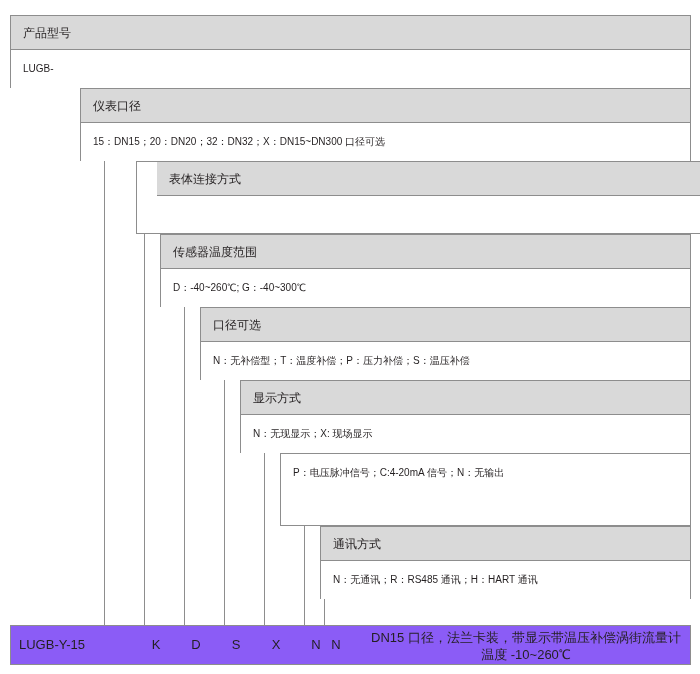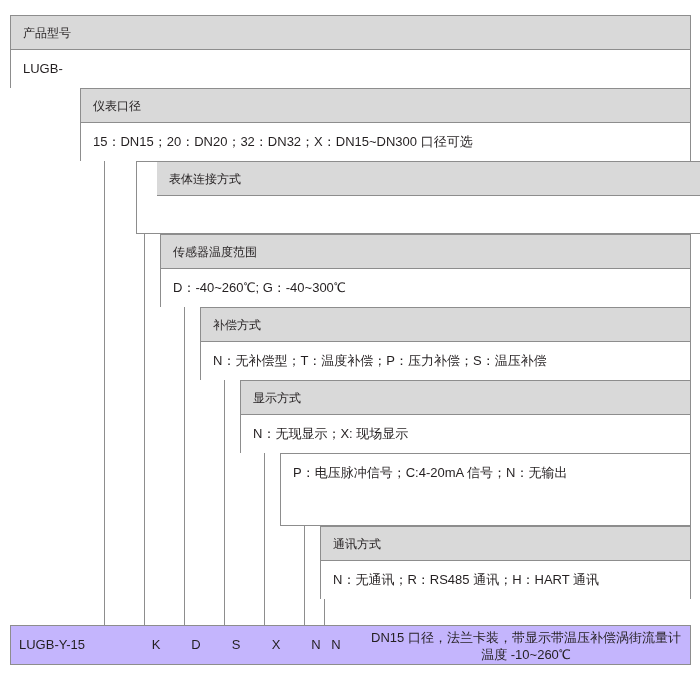--- a/index.html
+++ b/index.html
@@ -34,39 +34,39 @@
     padding-left: 12px;
     font-size: 12px;
     color: #231f20;
     white-space: nowrap;
   }
   .block .body {
     box-sizing: border-box;
     height: 38px;
     line-height: 38px;
     padding-left: 12px;
-    font-size: 13px;
+    font-size: 10px;
     color: #231f20;
     white-space: nowrap;
     background: #ffffff;
   }
   .vline {
     position: absolute;
     width: 1px;
     background: #8d8d8d;
   }
   .footer {
     position: absolute;
     left: 10px;
     top: 625px;
     width: 681px;
     height: 40px;
     border: 1px solid #8d8d8d;
     box-sizing: border-box;
-    background: #c4b5fd;
+    background: #8b5cf6;
   }
   .footer .fcell {
     position: absolute;
     top: 0;
     height: 38px;
     line-height: 38px;
     font-size: 13px;
     color: #231f20;
     text-align: center;
     white-space: nowrap;
@@ -114,21 +114,21 @@
   <div class="block" style="left:136px; top:161px; width:571px; height:73px;padding-left:20px;">
     <div class="hdr">表体连接方式</div>
   </div>
 
   <div class="block" style="left:160px; top:234px; width:531px; height:73px;">
     <div class="hdr">传感器温度范围</div>
     <div class="body">D：-40~260℃; G：-40~300℃</div>
   </div>
 
   <div class="block" style="left:200px; top:307px; width:491px; height:73px;">
-    <div class="hdr">补偿方式</div>
+    <div class="hdr">口径可选</div>
     <div class="body">N：无补偿型；T：温度补偿；P：压力补偿；S：温压补偿</div>
   </div>
 
   <div class="block" style="left:240px; top:380px; width:451px; height:73px;">
     <div class="hdr">显示方式</div>
     <div class="body">N：无现显示；X: 现场显示</div>
   </div>
 
   <div class="block" style="left:280px; top:453px; width:411px; height:73px;">
     <div class="body">P：电压脉冲信号；C:4-20mA 信号；N：无输出</div>

